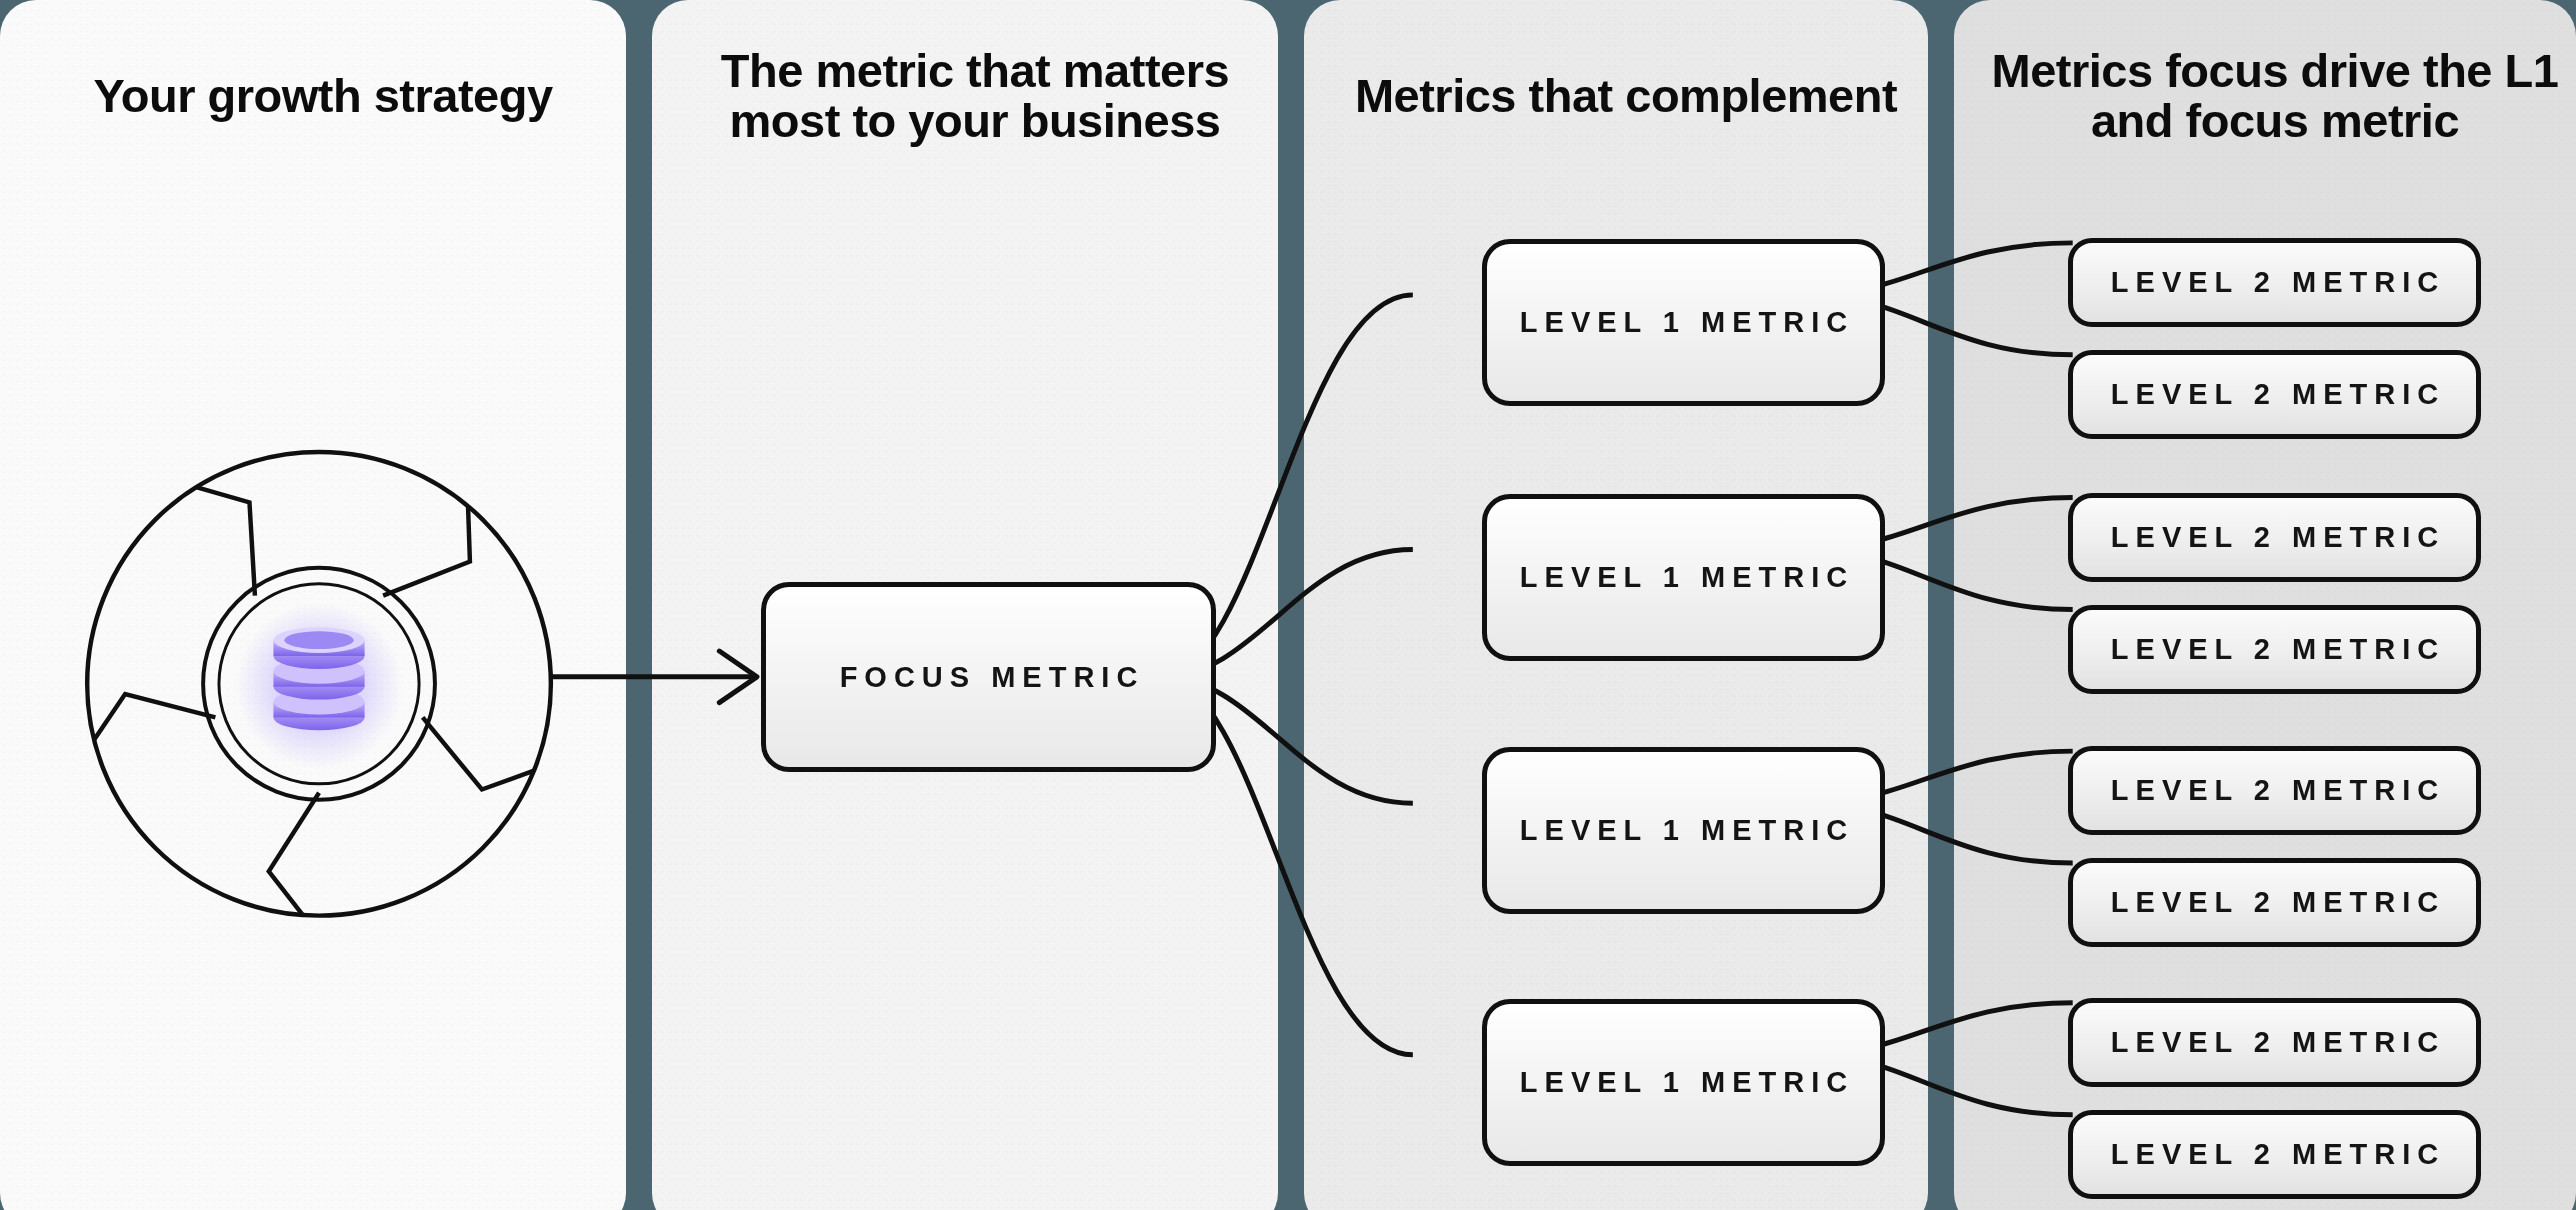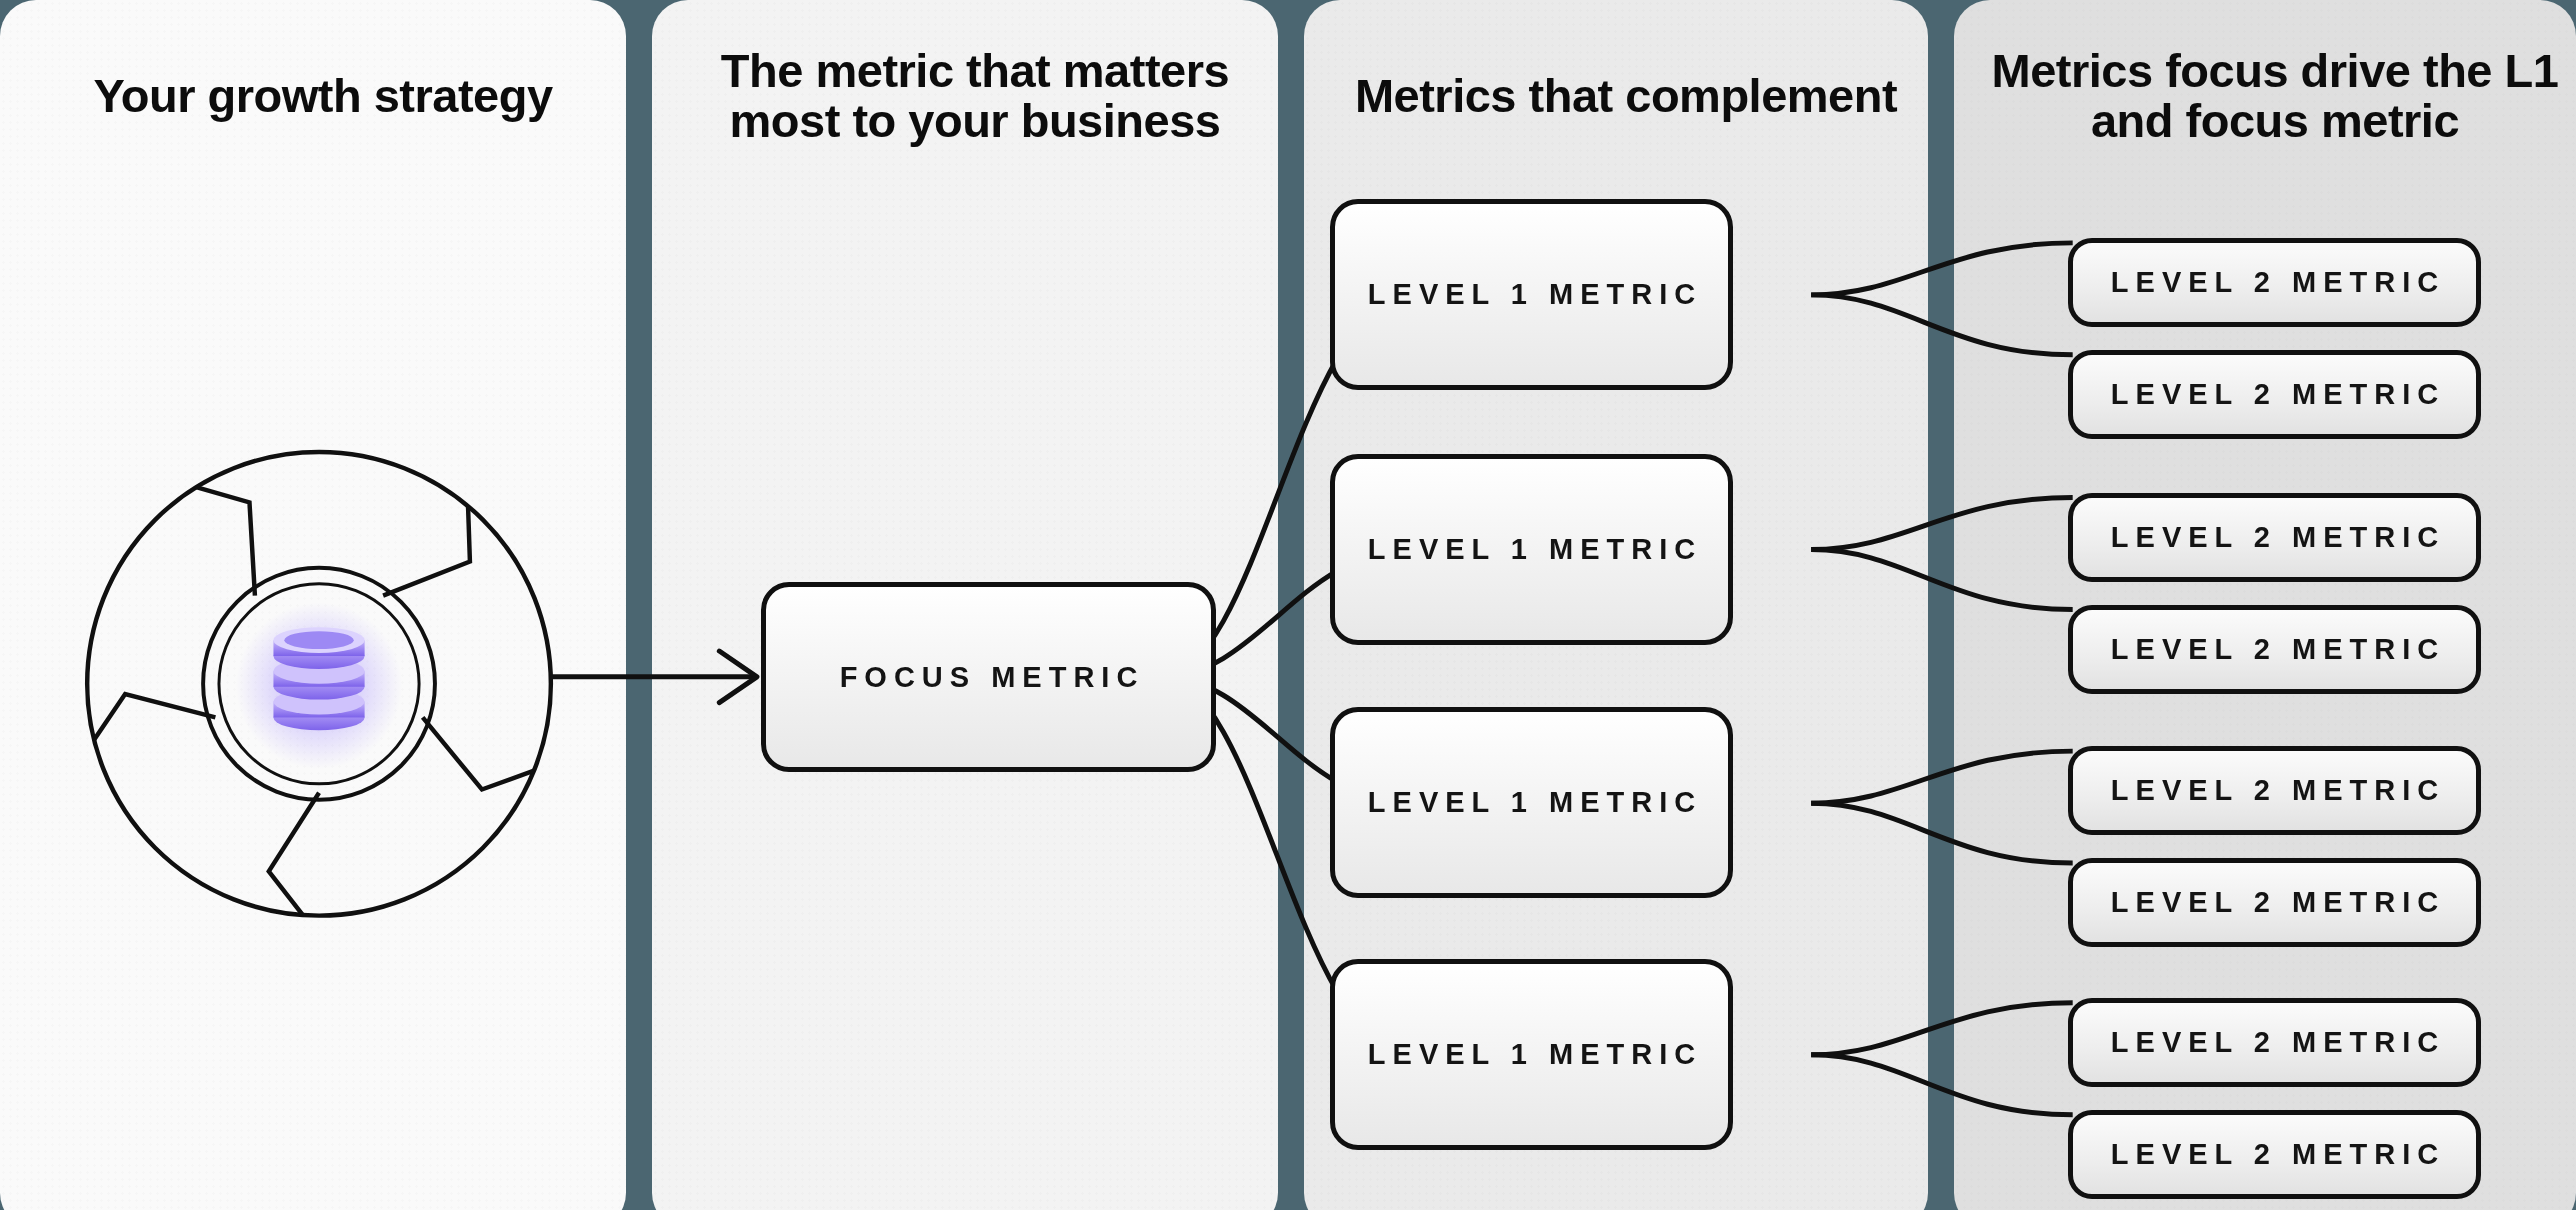--- a/index.html
+++ b/index.html
@@ -37,21 +37,21 @@
   
   .node{
     position:absolute;box-sizing:border-box;
     border:5px solid #101010;border-radius:28px;
     background:linear-gradient(180deg,#ffffff 0%,#f2f2f2 55%,#e8e8e8 100%);
     display:flex;align-items:center;justify-content:center;
     font-weight:bold;color:#141414;
   }
   .node span{letter-spacing:7px;padding-left:7px;font-size:29px;white-space:nowrap;}
   .focus{left:761px;top:582px;width:455px;height:190px;}
-  .l1{left:1330px;width:403px;height:191px;}
+  .l1{left:1482px;width:403px;height:167px;margin-top:40px;}
   .l1.n0{top:199px;} .l1.n1{top:454px;} .l1.n2{top:707px;} .l1.n3{top:959px;}
   .l2{
     left:2068px;width:413px;height:89px;border-radius:24px;
     background:linear-gradient(180deg,#fbfbfb 0%,#ededed 60%,#e2e2e2 100%);
     margin-top:40px;
   }
   .l2.n0{top:198px;} .l2.n1{top:310px;}
   .l2.n2{top:453px;} .l2.n3{top:565px;}
   .l2.n4{top:706px;} .l2.n5{top:818px;}
   .l2.n6{top:958px;} .l2.n7{top:1070px;}

